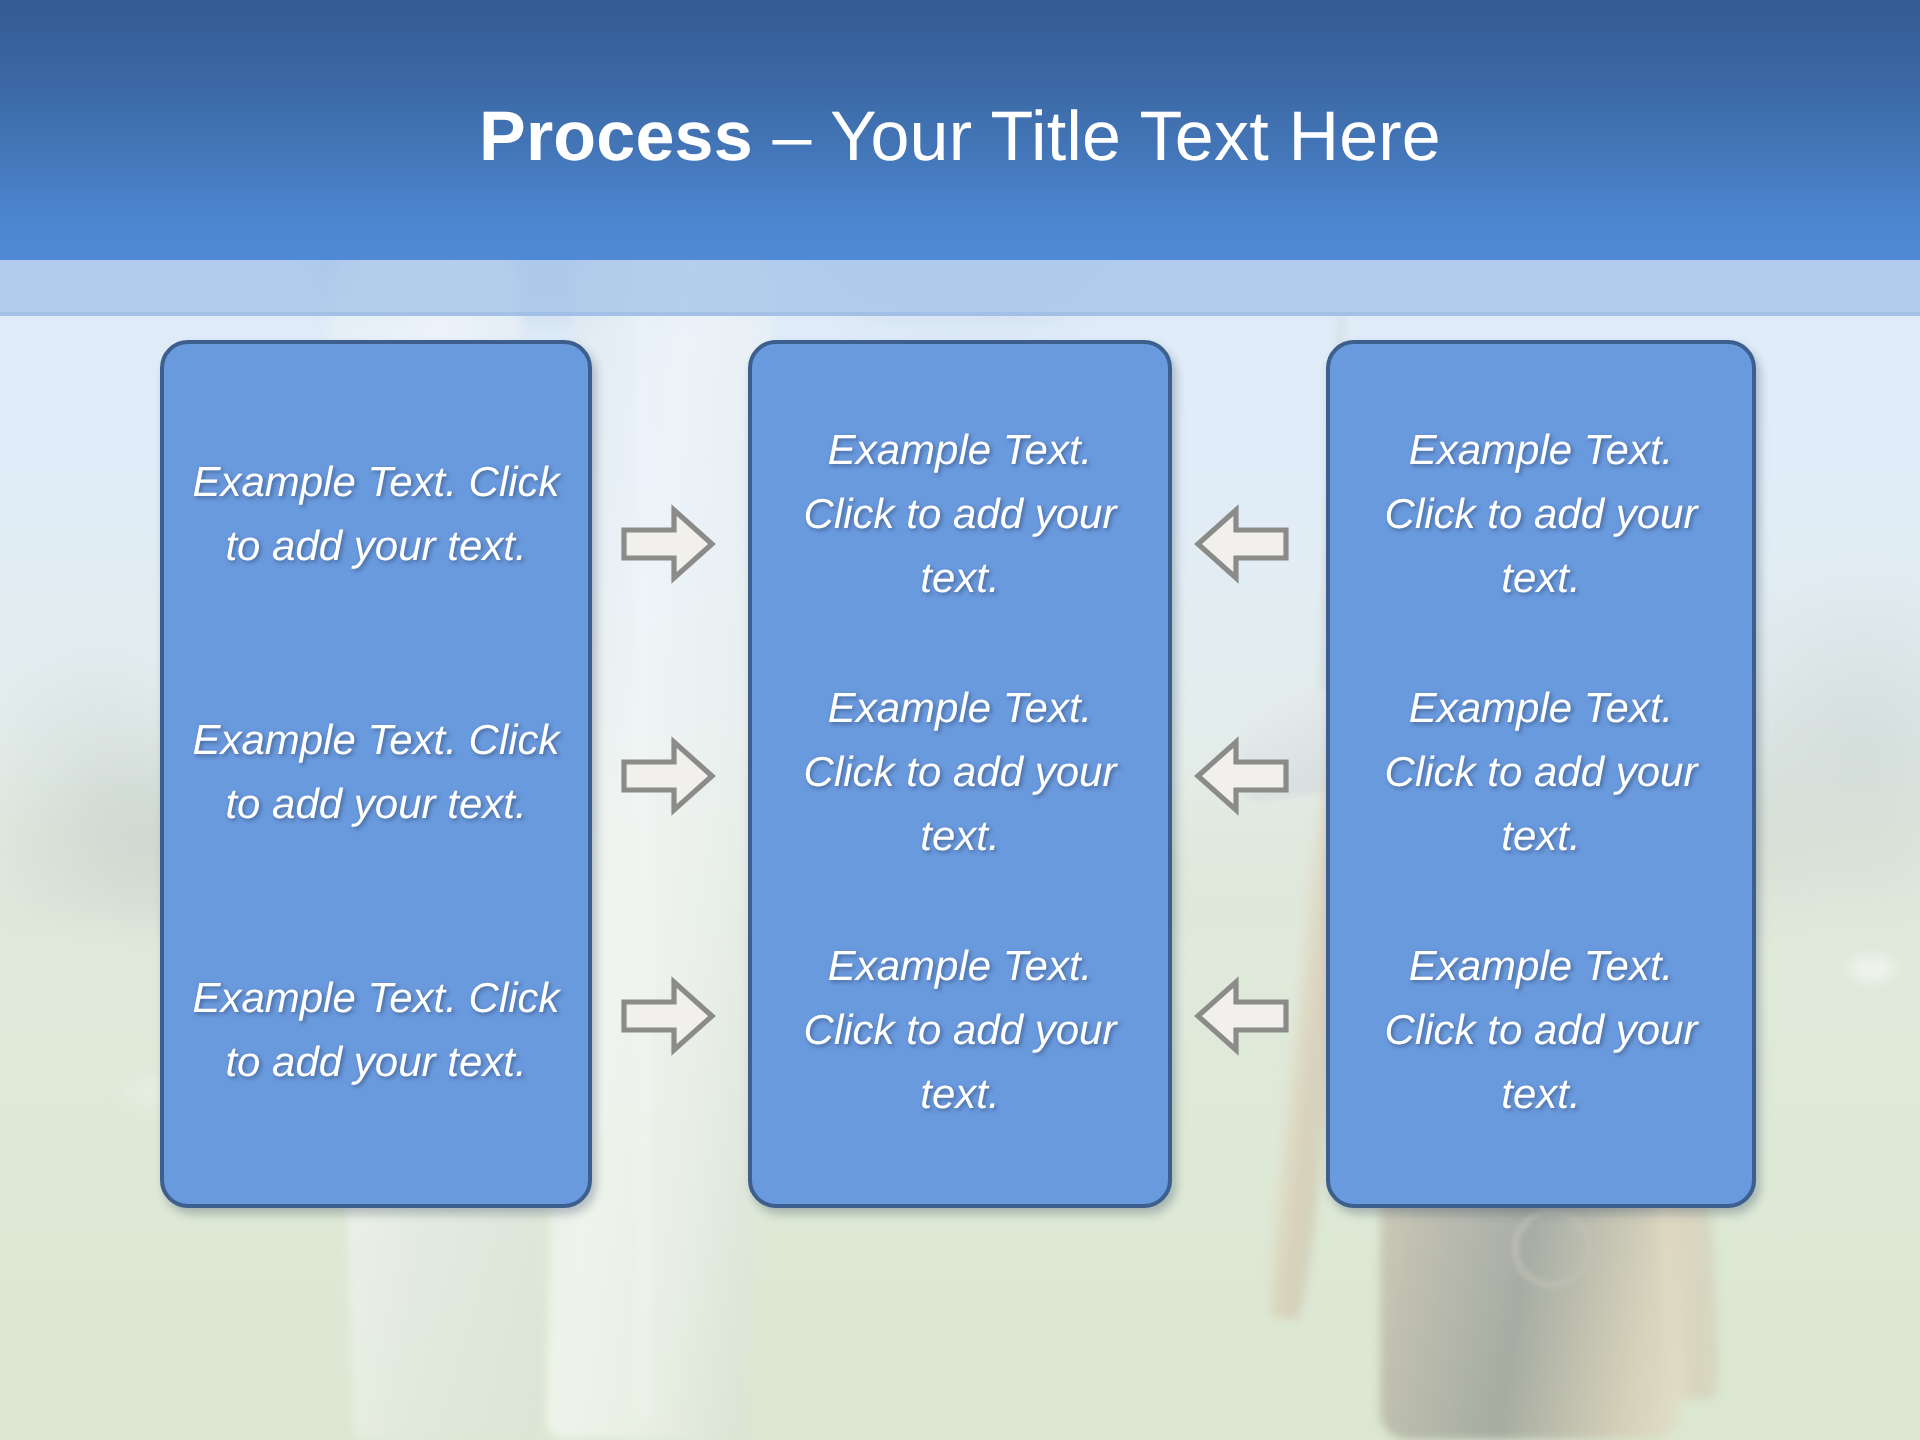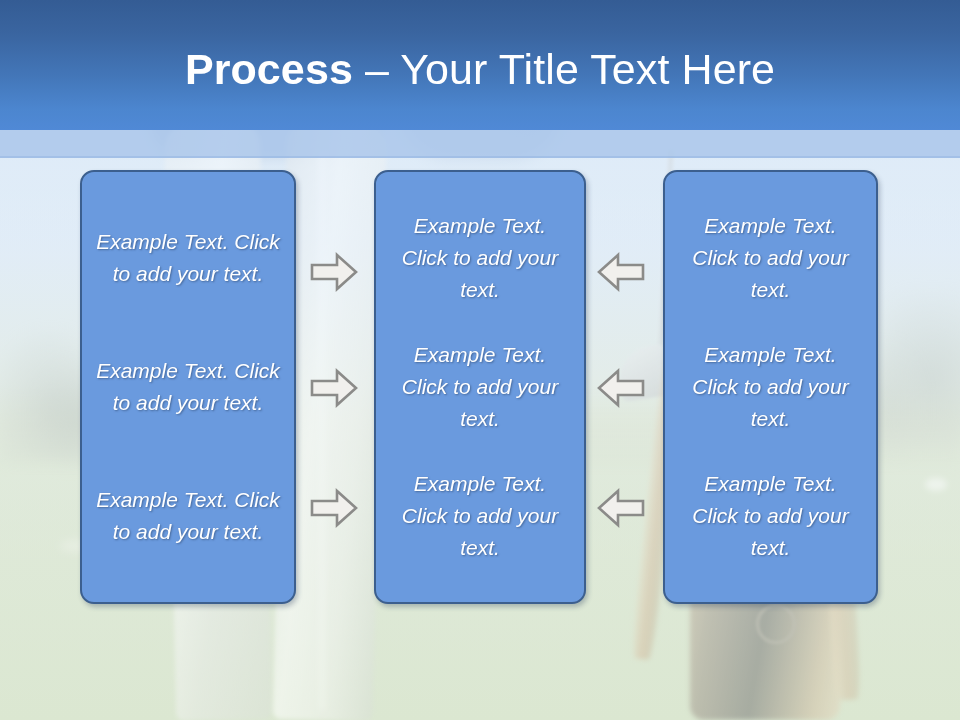--- a/index.html
+++ b/index.html
@@ -245,21 +245,21 @@
     width: 960px; height: 2px;
     background: rgba(150,182,226,.55);
   }
 
   .slide-title {
     position: absolute;
     left: 0; top: 48px;
     width: 960px;
     text-align: center;
     color: #ffffff;
-    font-size: 43px;
+    font-size: 35px;
     line-height: 42px;
     letter-spacing: .1px;
     white-space: nowrap;
   }
   .slide-title .t-strong { font-weight: bold; }
   .slide-title .t-rest   { font-weight: normal; }
 
   
   .pbox {
     position: absolute;

